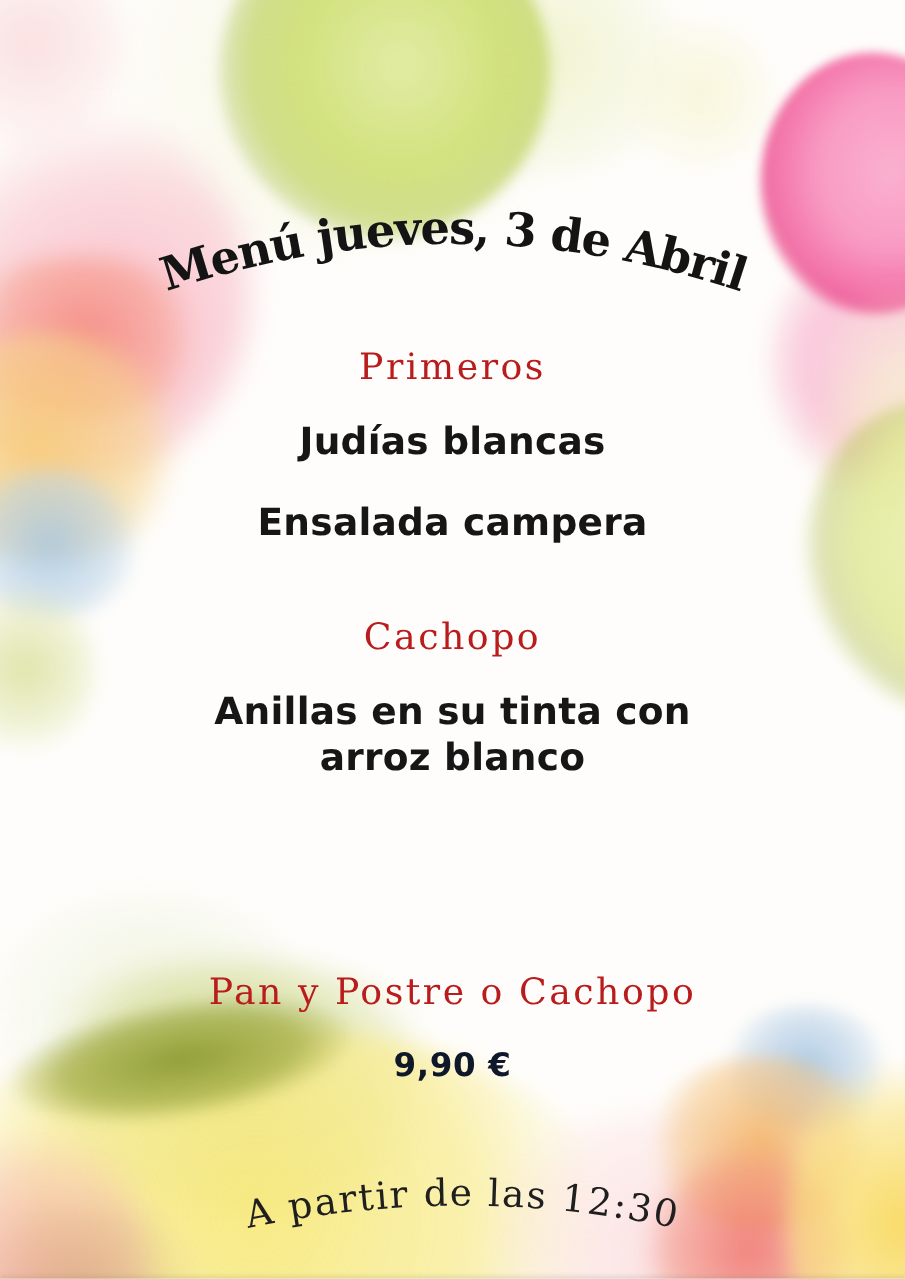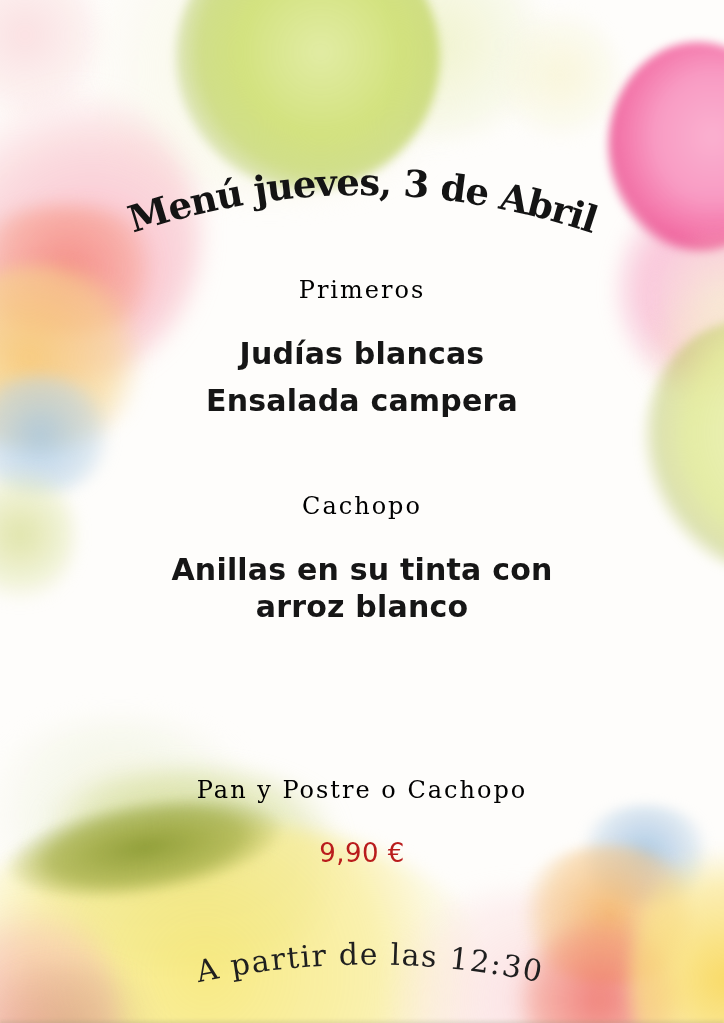--- a/index.html
+++ b/index.html
@@ -101,31 +101,31 @@
     font-family:"DejaVu Serif", serif;
     font-weight:bold;font-size:37px;letter-spacing:-1px;fill:#141414;
   }
   .script-text{
     font-family:"DejaVu Serif", serif;
     font-weight:normal;font-size:30px;letter-spacing:1.5px;fill:#1f1f1f;
   }
   .section-heading{
     position:absolute;left:0;width:100%;margin:0;
     font-family:"DejaVu Serif", serif;
-    font-weight:400;font-size:24px;letter-spacing:2px;color:#000000;
+    font-weight:400;font-size:29px;letter-spacing:2px;color:#b91c1c;
   }
   .dish{
     position:absolute;left:127px;width:470px;margin:0;
     font-family:"DejaVu Sans", sans-serif;
     font-weight:bold;font-size:30px;line-height:37px;letter-spacing:0.2px;color:#161616;
   }
   .price{
     position:absolute;left:0;width:100%;margin:0;
     font-family:"DejaVu Sans", sans-serif;
-    font-weight:normal;font-size:26px;letter-spacing:0.5px;color:#b91c1c;
+    font-weight:bold;font-size:26px;letter-spacing:0.5px;color:#0f172a;
   }
 </style>
 </head>
 <body>
 
 <div class="page">
 
   <div class="wc wc-corner-pink"></div>
   <div class="wc wc-top-cream"></div>
   <div class="wc wc-top-green-soft"></div>
@@ -160,21 +160,21 @@
       <path id="titleArc" d="M 20 150 Q 362 -20 705 150" fill="none"></path>
       <text class="title-text">
         <textPath href="#titleArc" xlink:href="#titleArc" startOffset="50%" text-anchor="middle">Menú jueves, 3 de Abril</textPath>
       </text>
     </svg>
 
     <h2 class="section-heading" style="top:276px">Primeros</h2>
 
     <p class="dish" style="top:335px">Judías blancas</p>
 
-    <p class="dish" style="top:382px">Ensalada campera</p>
+    <p class="dish" style="top:400px">Ensalada campera</p>
 
     <h2 class="section-heading" style="top:492px">Cachopo</h2>
 
     <p class="dish" style="top:551px">Anillas en su tinta con arroz blanco</p>
 
 
     <h2 class="section-heading" style="top:776px">Pan y Postre o Cachopo</h2>
 
     <p class="price" style="top:838px">9,90 €</p>
 

